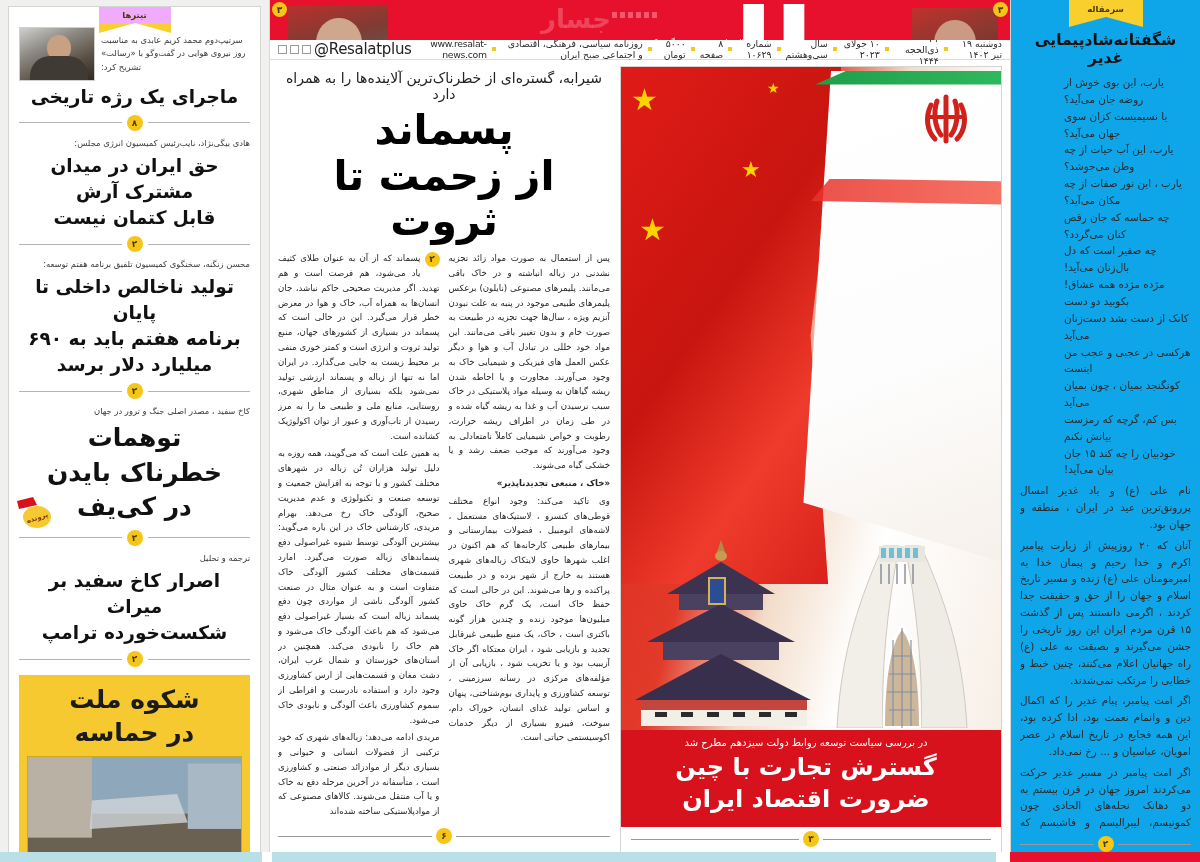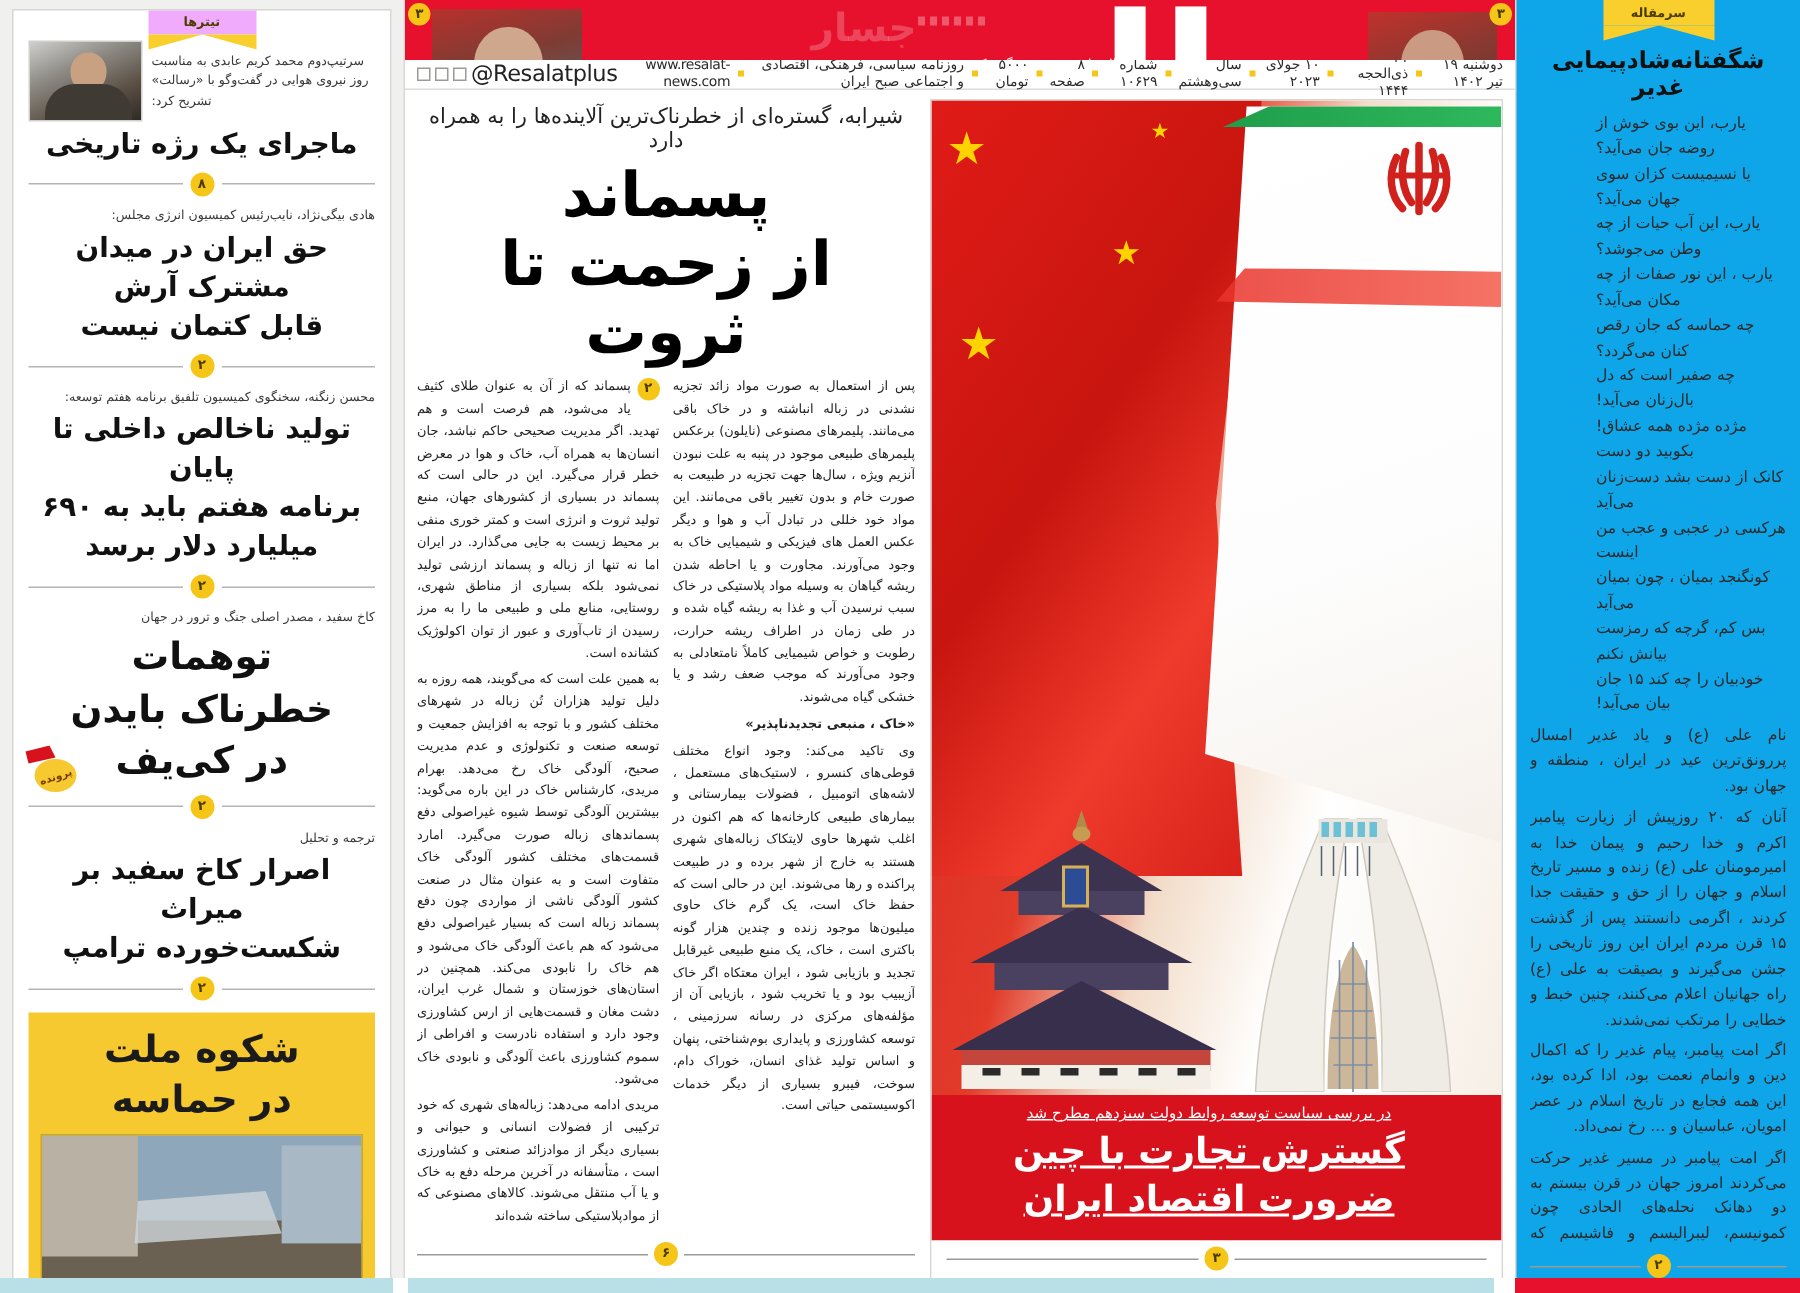--- a/index.html
+++ b/index.html
@@ -219,21 +219,21 @@
   .ir-emblem {
     position: absolute; right: 24px; top: 20px; width: 62px; height: 66px;
   }
   .temple {
     position: absolute; left: 14px; bottom: 4px; width: 178px; height: 188px;
   }
   .azadi {
     position: absolute; right: 24px; bottom: 2px; width: 150px; height: 188px;
   }
   .photo-caption {
-    background: #d8121c; color: #fff; padding: 7px 10px 11px 0; text-align: center; text-decoration: underline;
+    background: #d8121c; color: #fff; padding: 7px 10px 11px 0; text-align: center;
   }
   .pc-kicker { font-size: 10px; letter-spacing: -0.3px; margin-bottom: 4px; }
   .pc-head { font-size: 24px; font-weight: bold; line-height: 1.33; letter-spacing: -1px; }
   .photo-foot { background: #fff; padding: 4px 10px 6px 10px; }
 
   .article-col {
     flex: 1; display: flex; flex-direction: column; padding-right: 2px;
   }
   .art-kicker {
     font-size: 14px; color: #222; text-align: center; letter-spacing: -0.3px;

